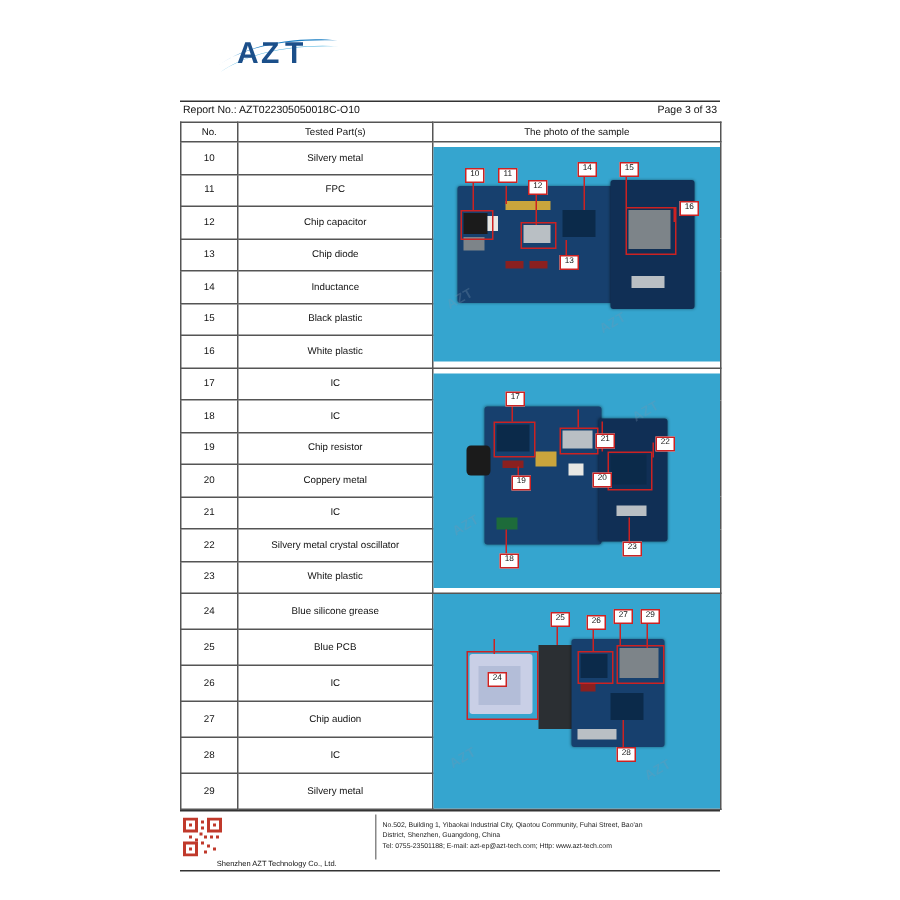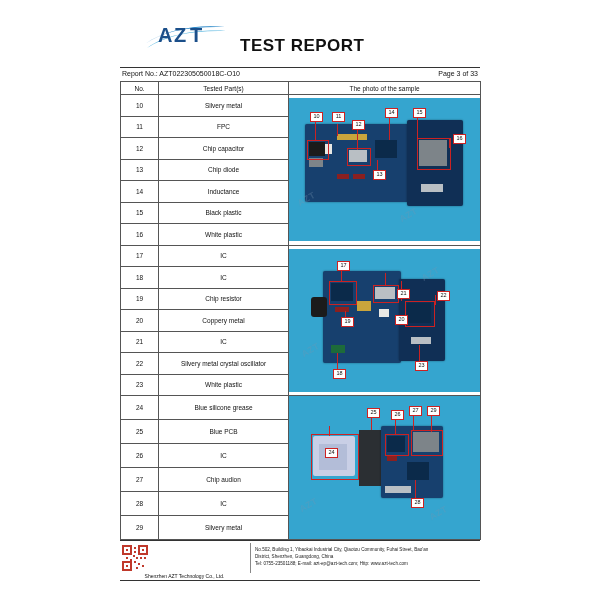--- a/index.html
+++ b/index.html
@@ -229,21 +229,20 @@
   <div class="header">
     <div class="logo">
       <svg viewBox="0 0 180 80" width="90" height="44" aria-hidden="true">
         <path d="M10 52 C45 26, 100 16, 170 18 C120 12, 50 22, 10 52 Z" fill="#1b7fc4"></path>
         <path d="M14 60 C52 34, 108 24, 172 26 C122 22, 52 32, 14 60 Z" fill="#56b6e0"></path>
         <text x="36" y="48" font-family="Liberation Sans, sans-serif" font-size="40" font-weight="bold" fill="#1b4f8a">A</text>
         <text x="68" y="48" font-family="Liberation Sans, sans-serif" font-size="40" font-weight="bold" fill="#1b4f8a">Z</text>
         <text x="100" y="48" font-family="Liberation Sans, sans-serif" font-size="40" font-weight="bold" fill="#1b4f8a">T</text>
       </svg>
     </div>
-    <div class="report-title">TEST REPORT</div>
     <div class="header-rule"></div>
   </div>
 
   <div class="meta-row">
     <span class="meta-left">
       <span>Report No.:</span>
       <span>AZT022305050018C-O10</span>
     </span>
     <span class="meta-right">Page 3 of 33</span>
   </div>

